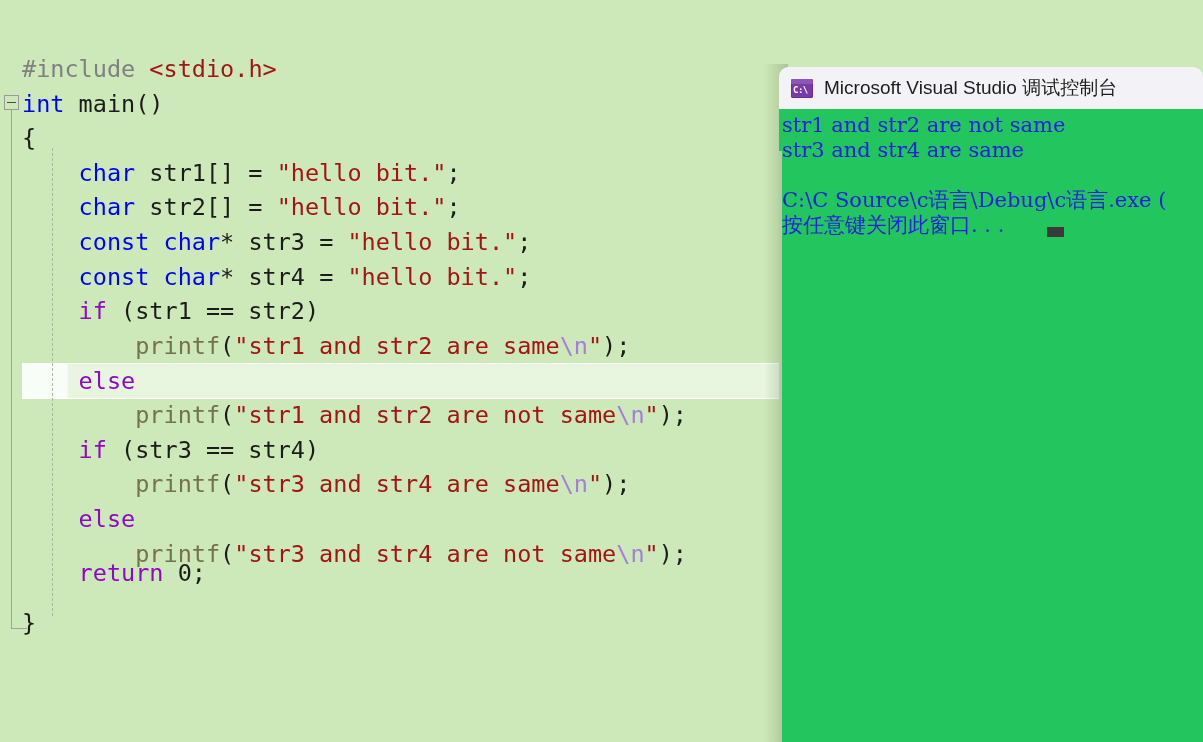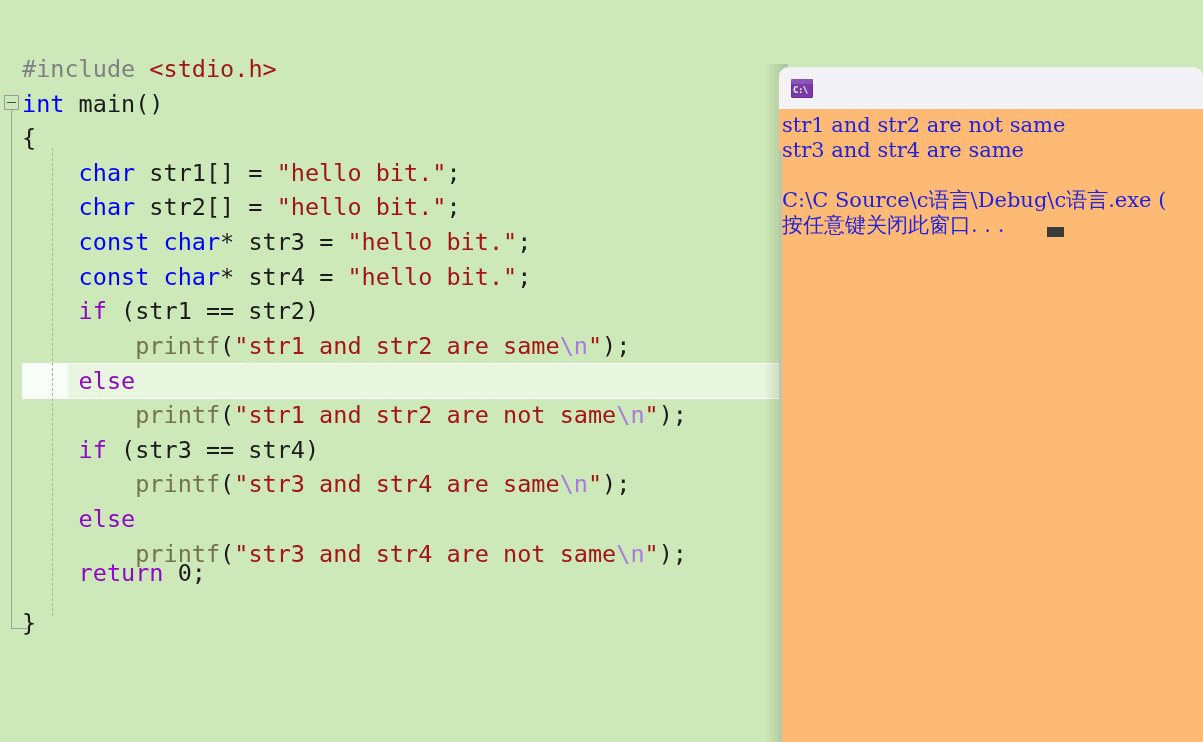--- a/index.html
+++ b/index.html
@@ -95,21 +95,21 @@
     position:absolute;left:2px;top:5px;right:2px;bottom:1px;
     color:#ffffff;font-family:"DejaVu Sans Mono",monospace;font-size:9px;
     line-height:12px;text-align:left;letter-spacing:-0.5px;font-weight:bold;
   }
   #console-title{
     font-family:"Liberation Sans","DejaVu Sans",sans-serif;
     font-size:19px;color:#1d1d1d;white-space:nowrap;
   }
   #console-body{
     position:absolute;left:0;top:42px;width:424px;height:633px;
-    background:#fdba74;padding:0;overflow:hidden;
+    background:#22c55e;padding:0;overflow:hidden;
   }
   .cline{
     position:absolute;left:3px;white-space:pre;color:#2222dd;
     font-family:"DejaVu Serif","Liberation Serif",serif;
     font-size:21px;line-height:25px;letter-spacing:0px;
   }
   #cursor-block{
     position:absolute;width:17px;height:10px;background:#3a3a3a;
   }
   #console-leftedge{
@@ -158,20 +158,21 @@
 
   <div id="console-shadow"></div>
 
   <div id="console">
 
     <div id="console-titlebar">
       <div id="console-icon">
         <div class="bar"></div>
         <div class="glyph">C:\</div>
       </div>
+      <div id="console-title">Microsoft Visual Studio 调试控制台</div>
     </div>
 
     <div id="console-body">
       <div id="console-leftedge"></div>
       <div id="console-text">
           <div class="cline" style="top: 4px;">str1 and str2 are not same</div>
           <div class="cline" style="top: 29px;">str3 and str4 are same</div>
           <div class="cline" style="top: 54px;"></div>
           <div class="cline" style="top: 79px;">C:\C Source\c语言\Debug\c语言.exe (</div>
           <div class="cline" style="top: 104px;">按任意键关闭此窗口. . .</div>

